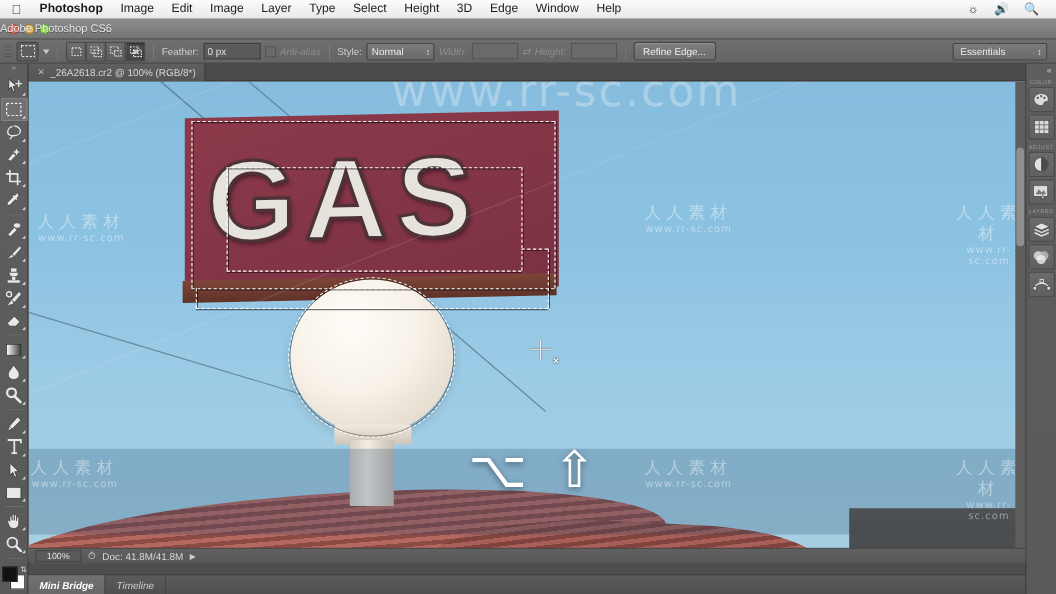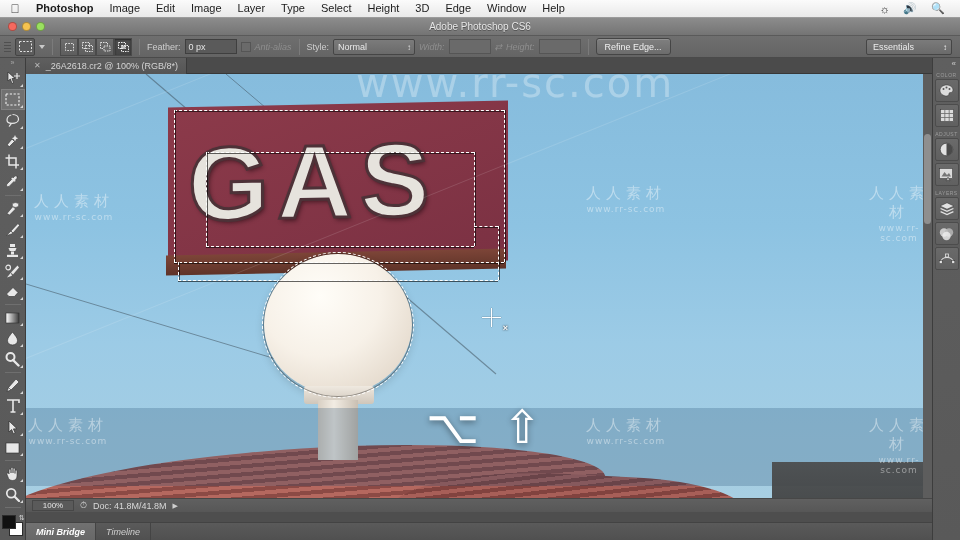--- a/index.html
+++ b/index.html
@@ -30,21 +30,21 @@
   .titlebar {
     position:absolute; top:18px; left:0; width:960px; height:18px;
     background:linear-gradient(#8c8c8c,#747474);
     border-bottom:1px solid #5a5a5a;
     display:flex; align-items:center;
   }
   .traffic { display:flex; gap:5px; padding-left:8px; }
   .tl { width:9px; height:9px; border-radius:50%; border:1px solid rgba(0,0,0,.28); }
   .tl.r { background:#f6695e; } .tl.y { background:#f6c350; } .tl.g { background:#9ae05f; }
   .title-text {
-    position:absolute; left:0; right:0; text-align:center;
+    position:absolute; left:0; right:0; text-align:left;
     font-size:10px; color:#e6e6e6; text-shadow:0 1px 0 rgba(0,0,0,.35);
     pointer-events:none;
   }
 
   
   .optionsbar {
     position:absolute; top:36px; left:0; width:960px; height:22px;
     background:linear-gradient(#6f6f6f,#646464);
     border-bottom:1px solid #4a4a4a;
     display:flex; align-items:center; padding-left:4px; gap:4px;
@@ -367,21 +367,21 @@
           </svg>
       </span>
     </span>
     <span class="divider"></span>
     <span class="lbl">Feather:</span>
     <span class="field" style="width:52px">0 px</span>
     <span class="chk"></span>
     <span class="lbl dim">Anti-alias</span>
     <span class="divider"></span>
     <span class="lbl">Style:</span>
-    <span class="selectbox" style="width:82px">Normal</span>
+    <span class="selectbox" style="width:62px">Normal</span>
     <span class="lbl dim">Width:</span>
     <span class="field dis" style="width:42px"></span>
     <span class="lbl dim">⇄</span>
     <span class="lbl dim">Height:</span>
     <span class="field dis" style="width:42px"></span>
     <span class="divider"></span>
     <span class="pbtn">Refine Edge...</span>
     <span class="ws-select">Essentials</span>
   </div>
 

